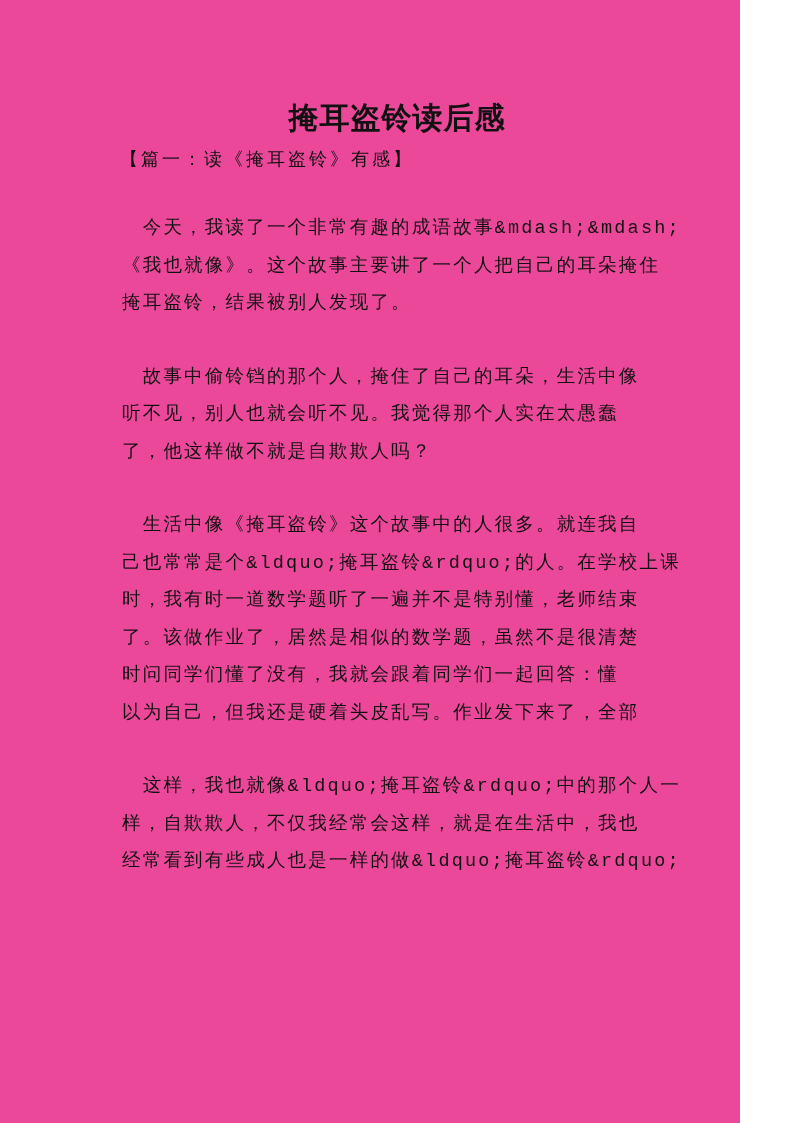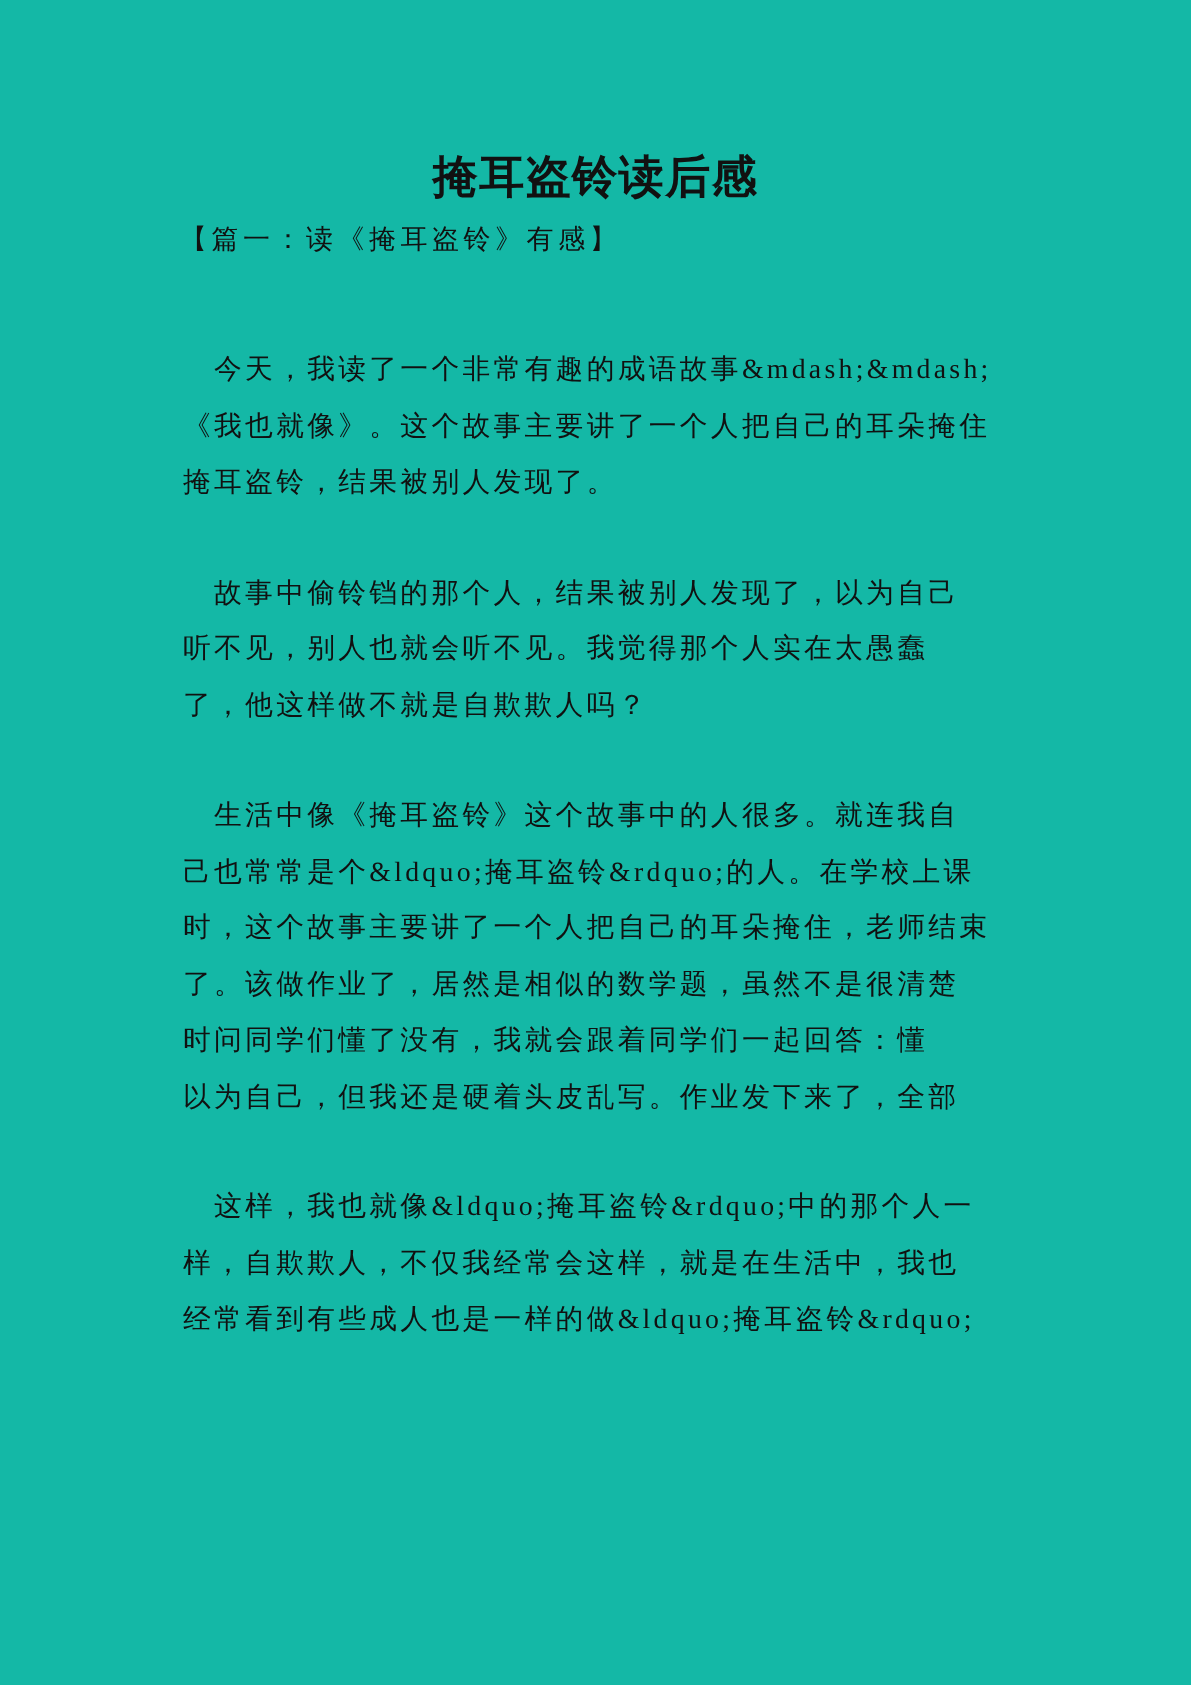--- a/index.html
+++ b/index.html
@@ -1,56 +1,56 @@
 <!DOCTYPE html>
 <html><head>
 <meta charset="utf-8">
 <style>
   html, body { margin:0; padding:0; background:#ffffff; }
   body { width:794px; height:1123px; position:relative; overflow:hidden; color:#111; }
-  .page { position:absolute; left:0; top:0; width:794px; height:1123px; background:#14b8a6; }
+  .page { position:absolute; left:0; top:0; width:708px; height:1123px; background:#ec4899;padding-left:32px; }
   .title {
     position:absolute; top:98px; left:0; width:794px; text-align:center;
     font-family:"DejaVu Serif","Liberation Serif",serif; font-size:30px; font-weight:bold;
     letter-spacing:1px; color:#111;
   }
   .subtitle {
     position:absolute; top:147px; left:120px;
     font-family:Liberation Mono, monospace; font-size:18px; letter-spacing:3px; color:#111;
   }
   .body {
-    position:absolute; left:122px; top:229px; width:548px;
-    font-family:Liberation Serif, serif; font-size:18.5px; letter-spacing:2.2px;
+    position:absolute; left:122px; top:210px; width:548px;
+    font-family:Liberation Mono, monospace; font-size:18.5px; letter-spacing:2.2px;
     line-height:37.5px; color:#111;
   }
   .para { margin:0 0 36px 0; }
   .line { display:block; white-space:nowrap; }
 </style>
 </head>
 <body>
 
 <div class="page">
   <div class="title">掩耳盗铃读后感</div>
   <div class="subtitle">【篇一：读《掩耳盗铃》有感】</div>
 
   <div class="body">
     <p class="para">
       <span class="line">　今天，我读了一个非常有趣的成语故事&amp;mdash;&amp;mdash;</span>
       <span class="line">《我也就像》。这个故事主要讲了一个人把自己的耳朵掩住</span>
       <span class="line">掩耳盗铃，结果被别人发现了。</span>
     </p>
     <p class="para">
-      <span class="line">　故事中偷铃铛的那个人，结果被别人发现了，以为自己</span>
+      <span class="line">　故事中偷铃铛的那个人，掩住了自己的耳朵，生活中像</span>
       <span class="line">听不见，别人也就会听不见。我觉得那个人实在太愚蠢</span>
       <span class="line">了，他这样做不就是自欺欺人吗？</span>
     </p>
     <p class="para">
       <span class="line">　生活中像《掩耳盗铃》这个故事中的人很多。就连我自</span>
       <span class="line">己也常常是个&amp;ldquo;掩耳盗铃&amp;rdquo;的人。在学校上课</span>
-      <span class="line">时，这个故事主要讲了一个人把自己的耳朵掩住，老师结束</span>
+      <span class="line">时，我有时一道数学题听了一遍并不是特别懂，老师结束</span>
       <span class="line">了。该做作业了，居然是相似的数学题，虽然不是很清楚</span>
       <span class="line">时问同学们懂了没有，我就会跟着同学们一起回答：懂</span>
       <span class="line">以为自己，但我还是硬着头皮乱写。作业发下来了，全部</span>
     </p>
     <p class="para">
       <span class="line">　这样，我也就像&amp;ldquo;掩耳盗铃&amp;rdquo;中的那个人一</span>
       <span class="line">样，自欺欺人，不仅我经常会这样，就是在生活中，我也</span>
       <span class="line">经常看到有些成人也是一样的做&amp;ldquo;掩耳盗铃&amp;rdquo;</span>
     </p>
   </div>

